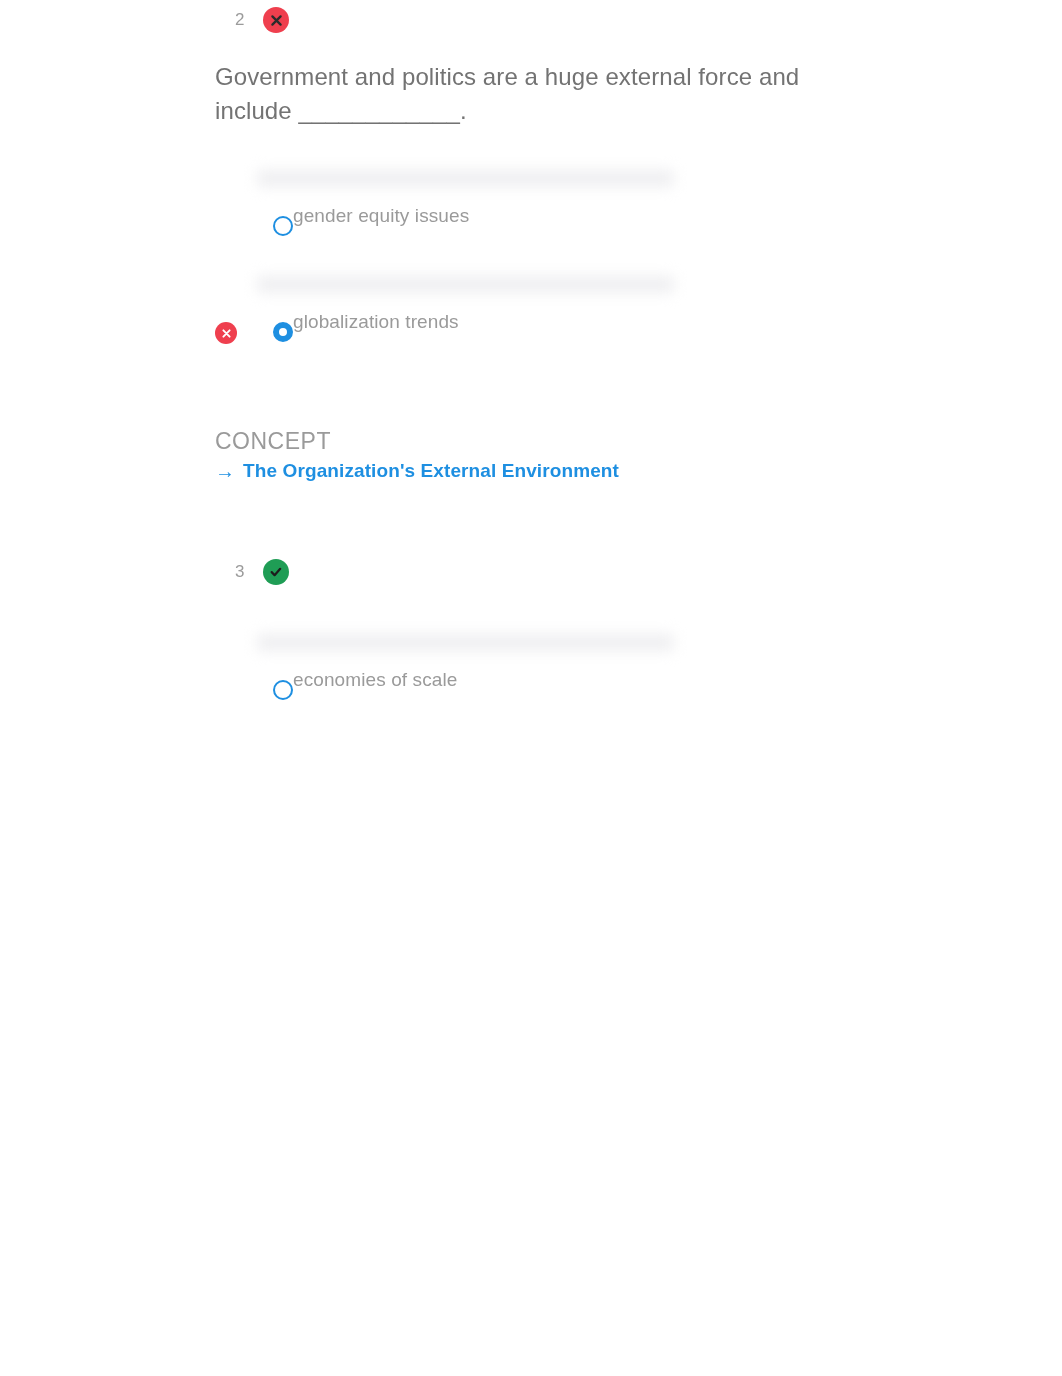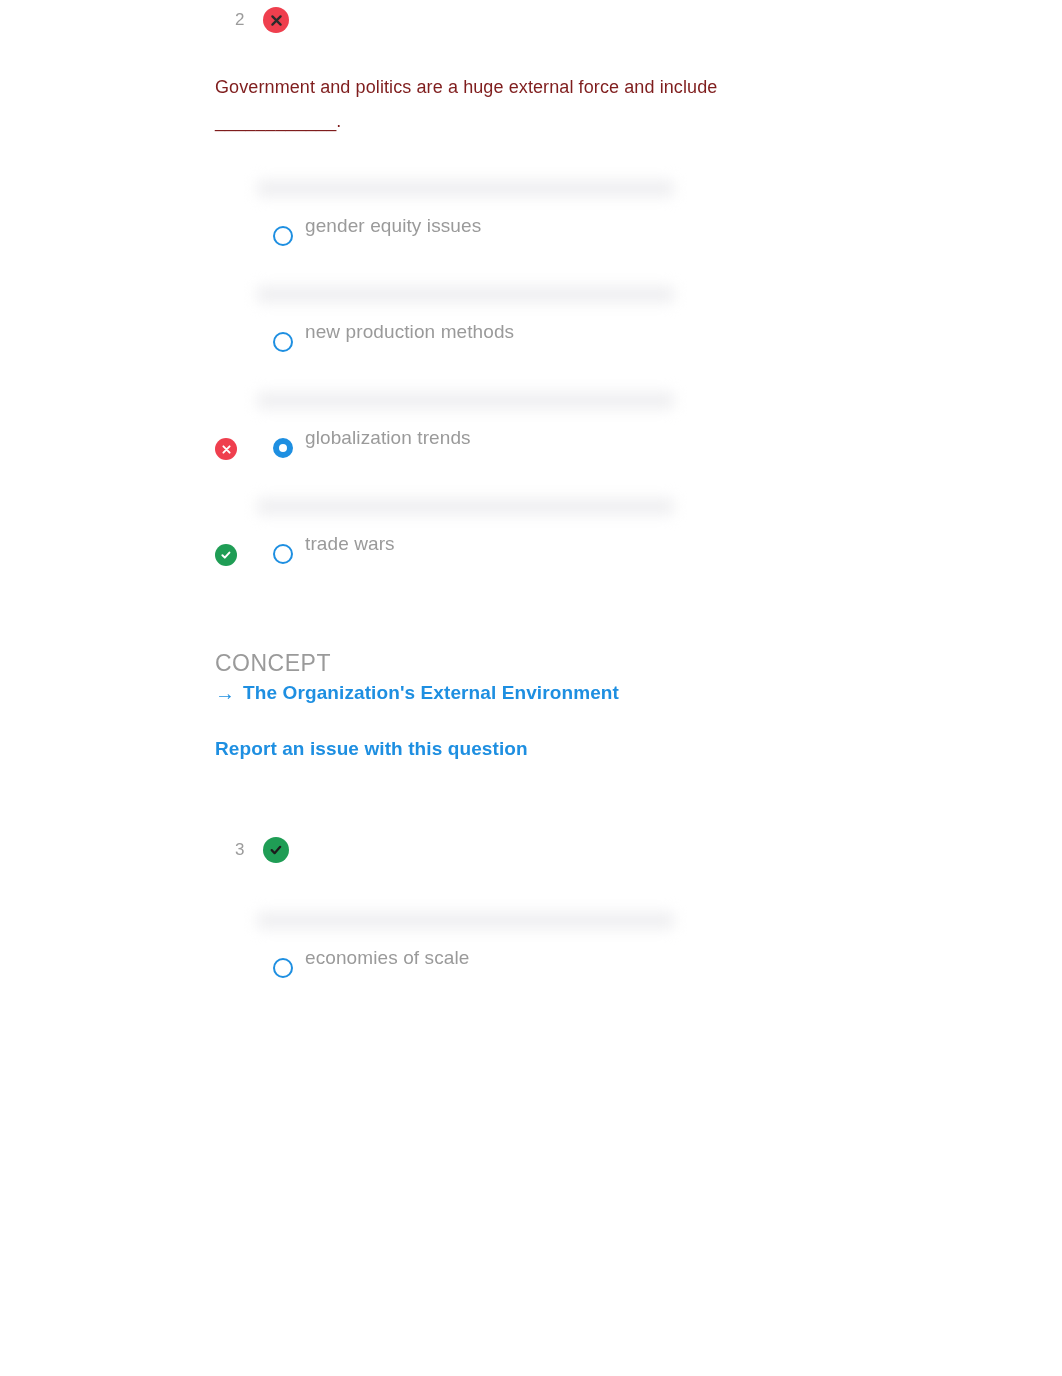--- a/index.html
+++ b/index.html
@@ -68,25 +68,25 @@
     display: flex;
     align-items: center;
     justify-content: center;
     flex: 0 0 auto;
   }
   .badge-sm.wrong { background: #ef3f4e; }
   .badge-sm.right { background: #1f9d55; }
 
   
   .q-text {
-    font-size: 18px;
+    font-size: 24px;
     line-height: 34px;
-    color: #7f1d1d;
+    color: #737373;
     max-width: 625px;
-    margin-top: 30px;
+    margin-top: 20px;
     font-weight: 400;
     letter-spacing: 0.1px;
   }
 
   
   .options {
     margin-top: 30px;
   }
 
   .option-row {
@@ -139,21 +139,20 @@
   }
   .radio.on {
     border: 6px solid #1e8fe1;
     background: #ffffff;
   }
 
   .option-label {
     font-size: 19px;
     line-height: 24px;
     color: #9a9a9a;
-    margin-left: 12px;
     letter-spacing: 0.1px;
     text-align: right;
   }
 
   
   .concept {
     margin-top: 58px;
   }
   .concept-heading {
     font-size: 23px;
@@ -210,68 +209,45 @@
 
       <div class="option-row">
         <div class="blur-bar"></div>
         <div class="option-main">
           <div class="gutter"></div>
           <div class="radio off"></div>
           <div class="option-label">gender equity issues</div>
         </div>
       </div>
 
-      <div class="option-row">
-        <div class="blur-bar"></div>
-        <div class="option-main">
-          <div class="gutter"></div>
-          <div class="radio off"></div>
-          <div class="option-label">new production methods</div>
-        </div>
-      </div>
 
       <div class="option-row">
         <div class="blur-bar"></div>
         <div class="option-main">
           <div class="gutter">
             <div class="badge-sm wrong">
               <svg width="11" height="11" viewBox="0 0 12 12" aria-hidden="true">
                 <path d="M2.6 2.6 L9.4 9.4 M9.4 2.6 L2.6 9.4" stroke="#ffffff" stroke-width="2.1" stroke-linecap="round"></path>
               </svg>
             </div>
           </div>
           <div class="radio on"></div>
           <div class="option-label">globalization trends</div>
         </div>
       </div>
 
-      <div class="option-row">
-        <div class="blur-bar"></div>
-        <div class="option-main">
-          <div class="gutter">
-            <div class="badge-sm right">
-              <svg width="12" height="12" viewBox="0 0 12 12" aria-hidden="true">
-                <path d="M2.4 6.2 L4.8 8.6 L9.4 3.6" fill="none" stroke="#ffffff" stroke-width="2" stroke-linecap="round" stroke-linejoin="round"></path>
-              </svg>
-            </div>
-          </div>
-          <div class="radio off"></div>
-          <div class="option-label">trade wars</div>
-        </div>
-      </div>
 
     </div>
 
     <div class="concept">
       <div class="concept-heading">CONCEPT</div>
       <div class="concept-link">
         <span class="arrow">→</span>
         <span>The Organization's External Environment</span>
       </div>
-      <div class="report-link">Report an issue with this question</div>
     </div>
 
   </div>
 
   <div class="spacer-between-questions"></div>
 
   <div class="question-block">
 
     <div class="q-header">
       <div class="q-number">3</div>

